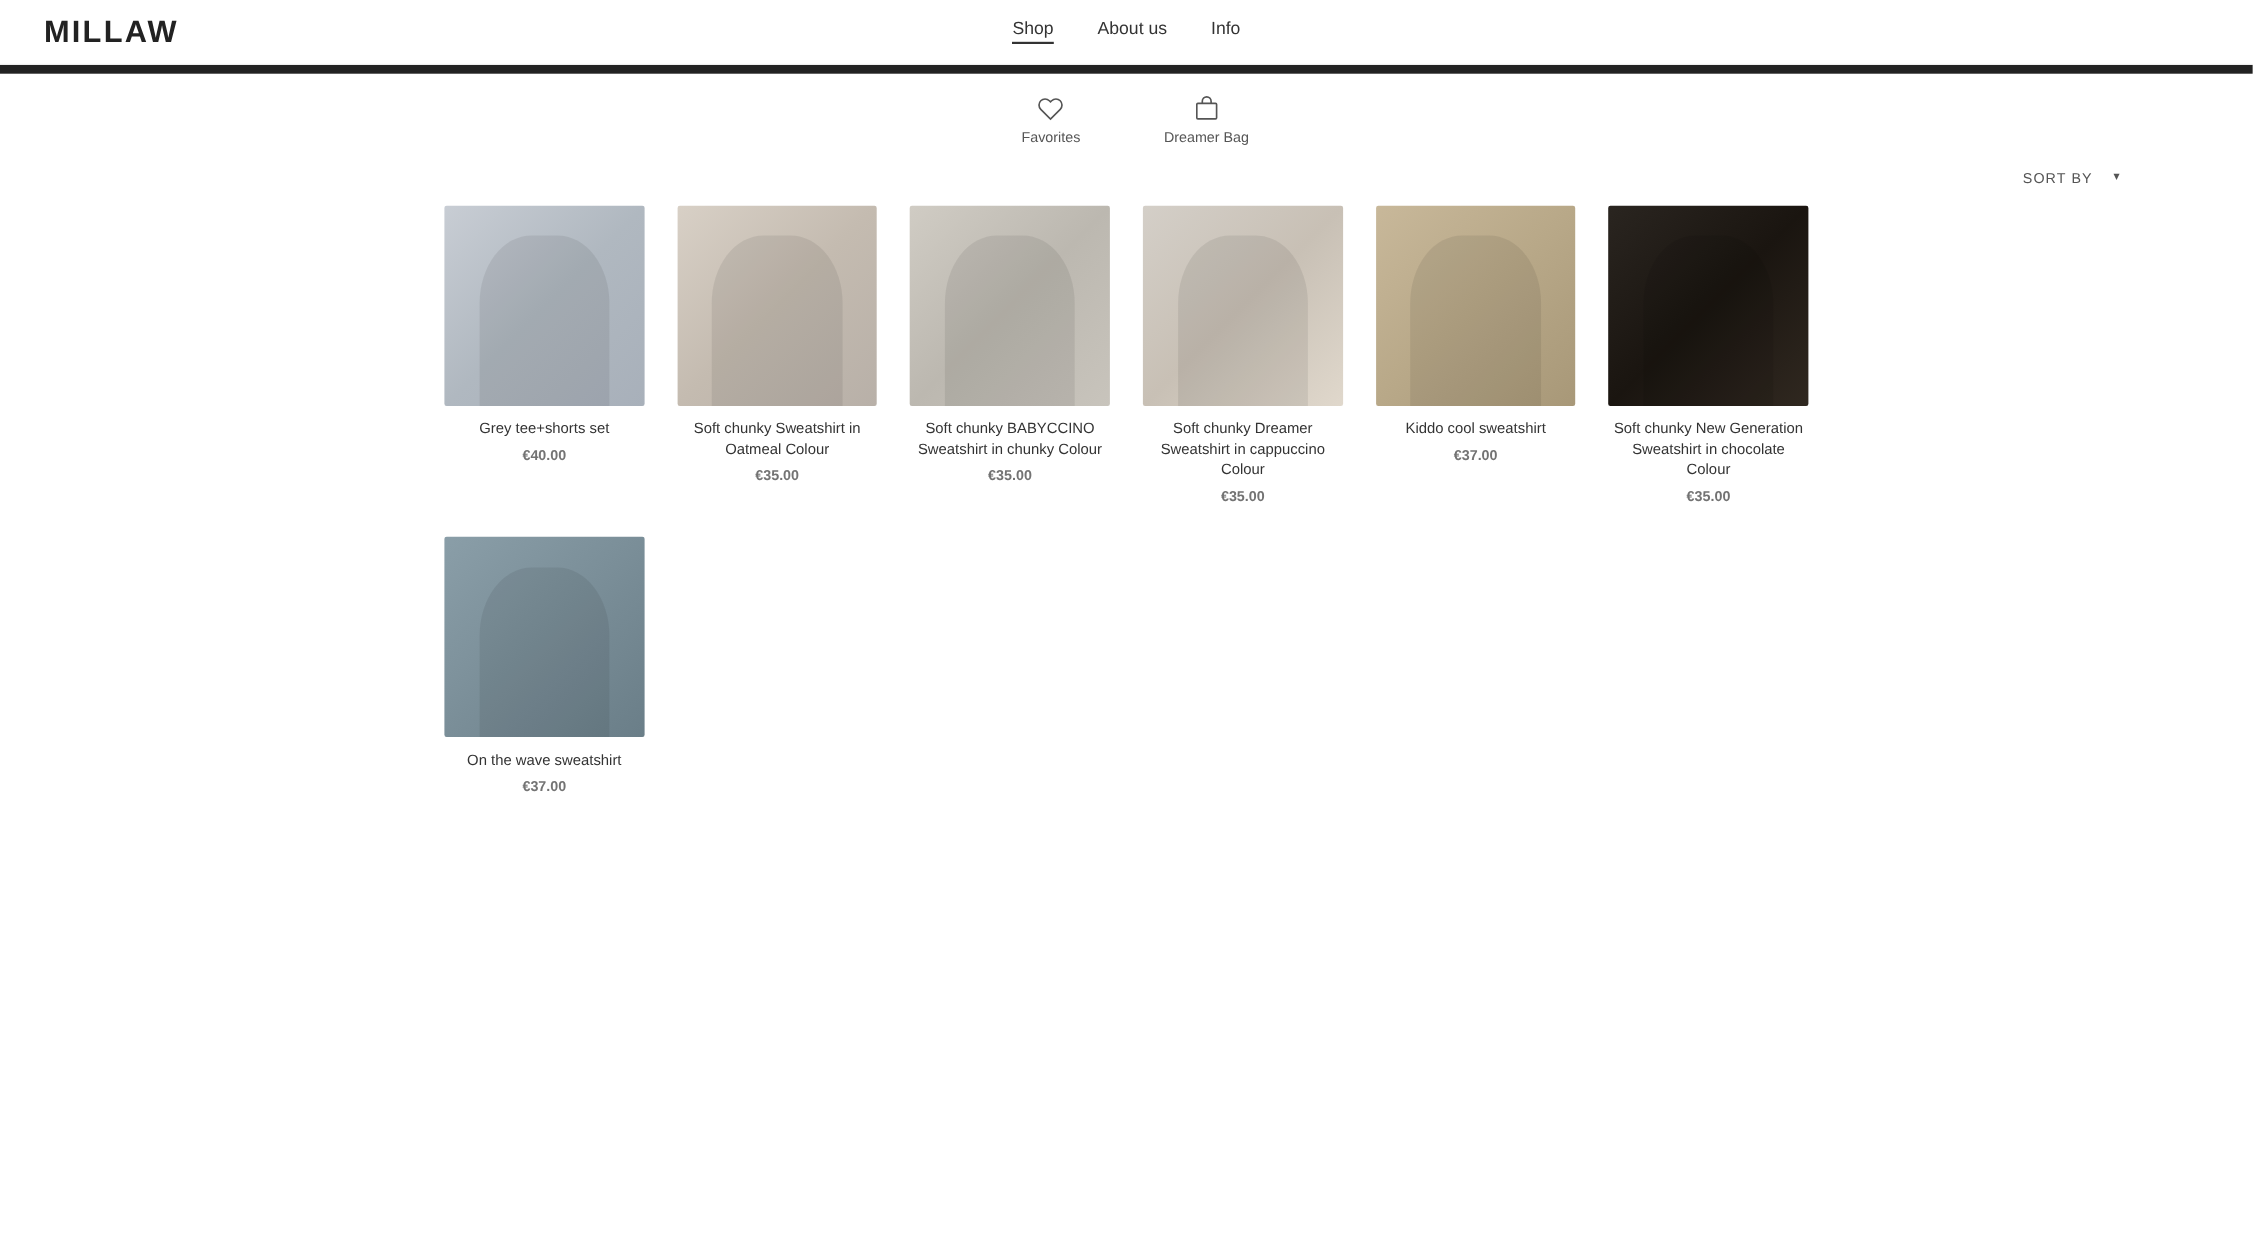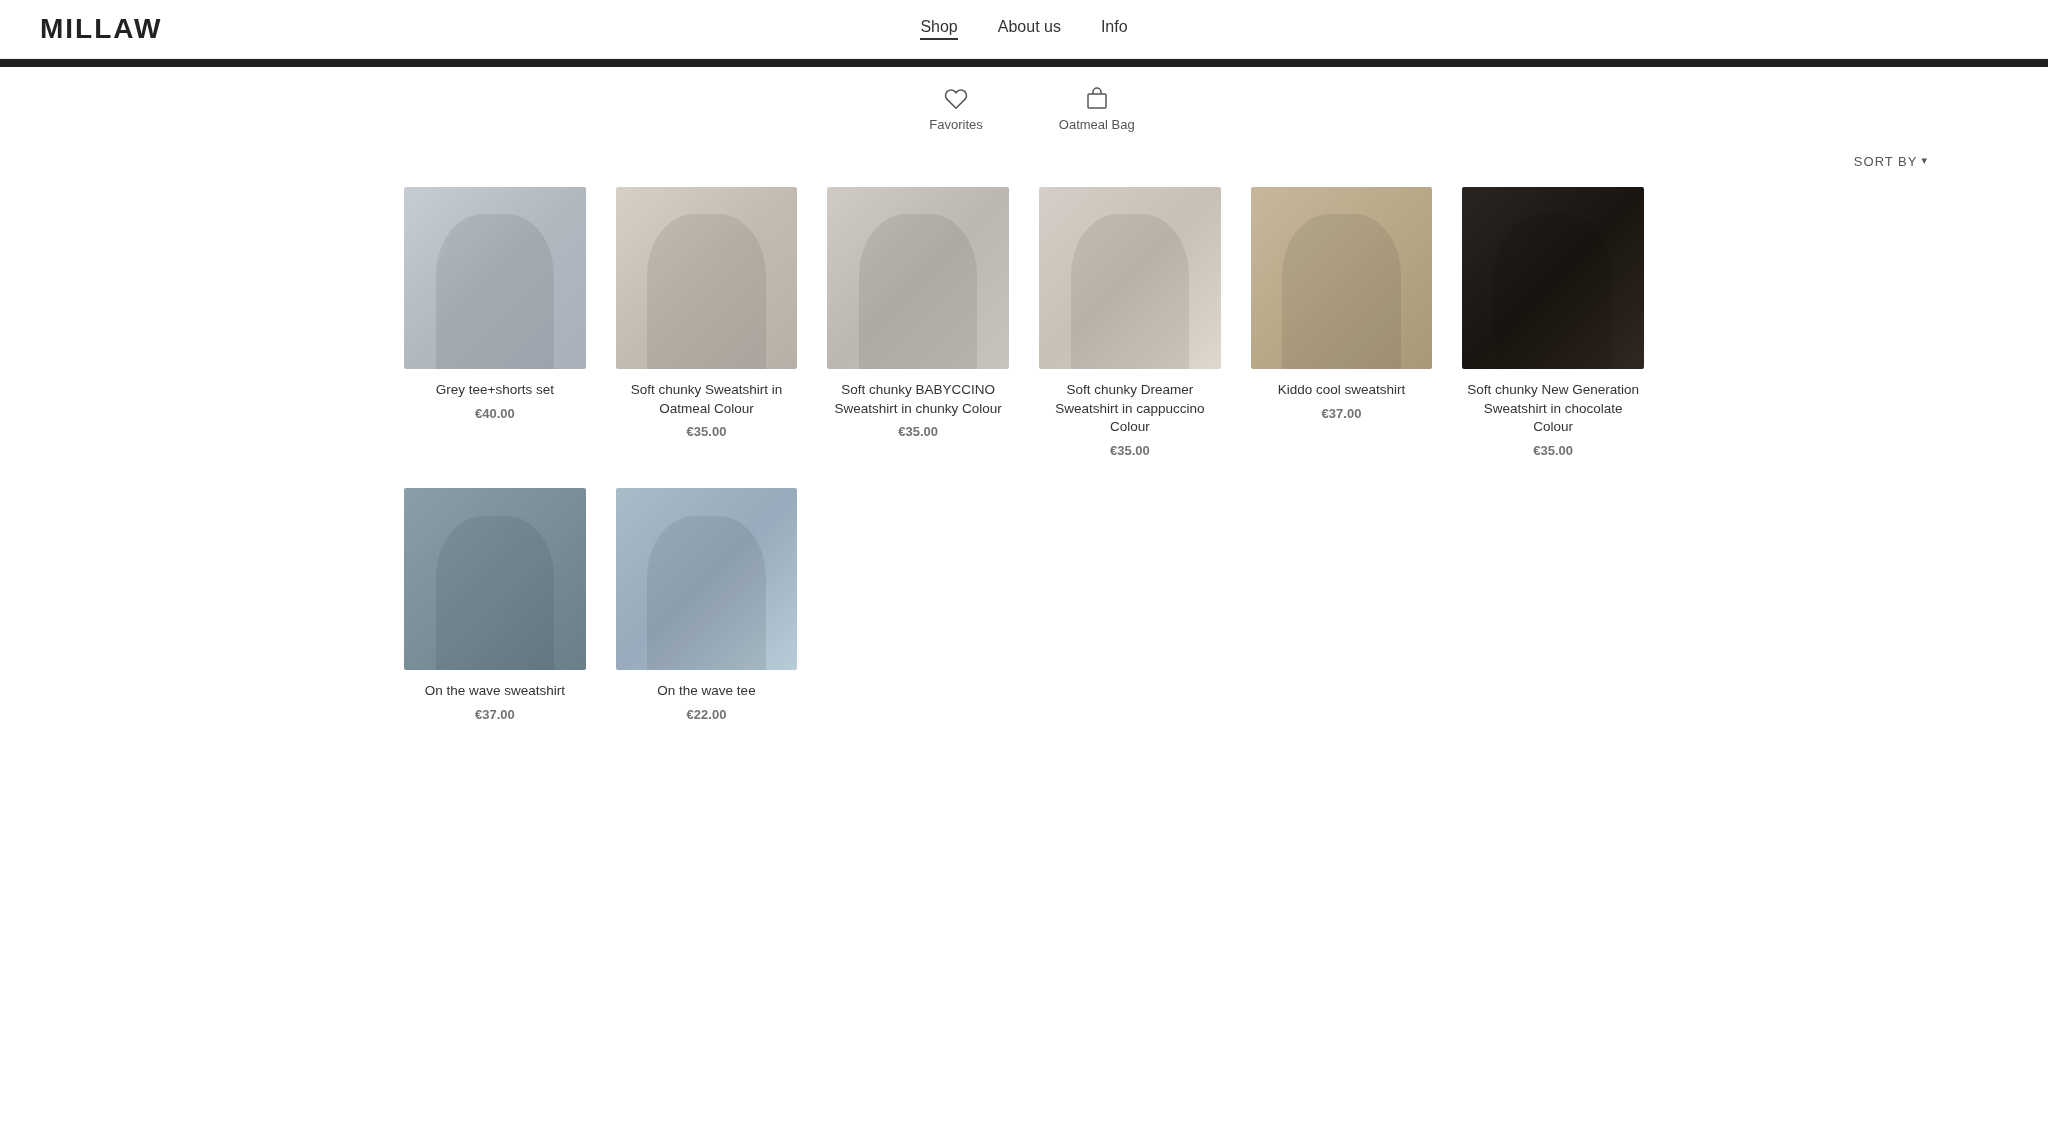--- a/index.html
+++ b/index.html
@@ -74,21 +74,21 @@
       display: flex;
       justify-content: flex-end;
       padding: 12px 120px 8px;
     }
     .sort-by {
       font-size: 13px;
       color: #555;
       font-family: Arial, sans-serif;
       cursor: pointer;
       display: flex;
-      gap: 4px;
+      gap: 19px;
       letter-spacing: 1px;
     }
 
     
     .product-grid {
       display: grid;
       grid-template-columns: repeat(6, 1fr);
       gap: 30px 30px;
       padding: 10px 110px 40px;
       max-width: 1460px;
@@ -169,21 +169,21 @@
     <svg class="toolbar-icon" viewBox="0 0 24 24" fill="none" stroke="#555" stroke-width="1.5">
       <path d="M20.84 4.61a5.5 5.5 0 0 0-7.78 0L12 5.67l-1.06-1.06a5.5 5.5 0 0 0-7.78 7.78L12 21.23l8.84-8.84a5.5 5.5 0 0 0 0-7.78z"></path>
     </svg>
     <span>Favorites</span>
   </div>
   <div class="toolbar-item">
     <svg class="toolbar-icon" viewBox="0 0 24 24" fill="none" stroke="#555" stroke-width="1.5">
       <rect x="3" y="7" width="18" height="14" rx="1"></rect>
       <path d="M16 7V5a4 4 0 0 0-8 0v2"></path>
     </svg>
-    <span>Oatmeal Bag</span>
+    <span>Dreamer Bag</span>
   </div>
 </div>
 
 <div class="sort-bar">
   <div class="sort-by">
     <span>SORT BY</span>
     <span style="font-size:11px;">▾</span>
   </div>
 </div>
 
@@ -244,22 +244,13 @@
   </div>
     <div class="product-card">
     <div class="product-image img7">
       <div class="child-figure">
         <div class="child-silhouette"></div>
       </div>
     </div>
     <div class="product-name">On the wave sweatshirt</div>
     <div class="product-price">€37.00</div>
   </div>
-    <div class="product-card">
-    <div class="product-image img8">
-      <div class="child-figure">
-        <div class="child-silhouette"></div>
-      </div>
-    </div>
-    <div class="product-name">On the wave tee</div>
-    <div class="product-price">€22.00</div>
-  </div>
   </div>
 
 </body></html>

